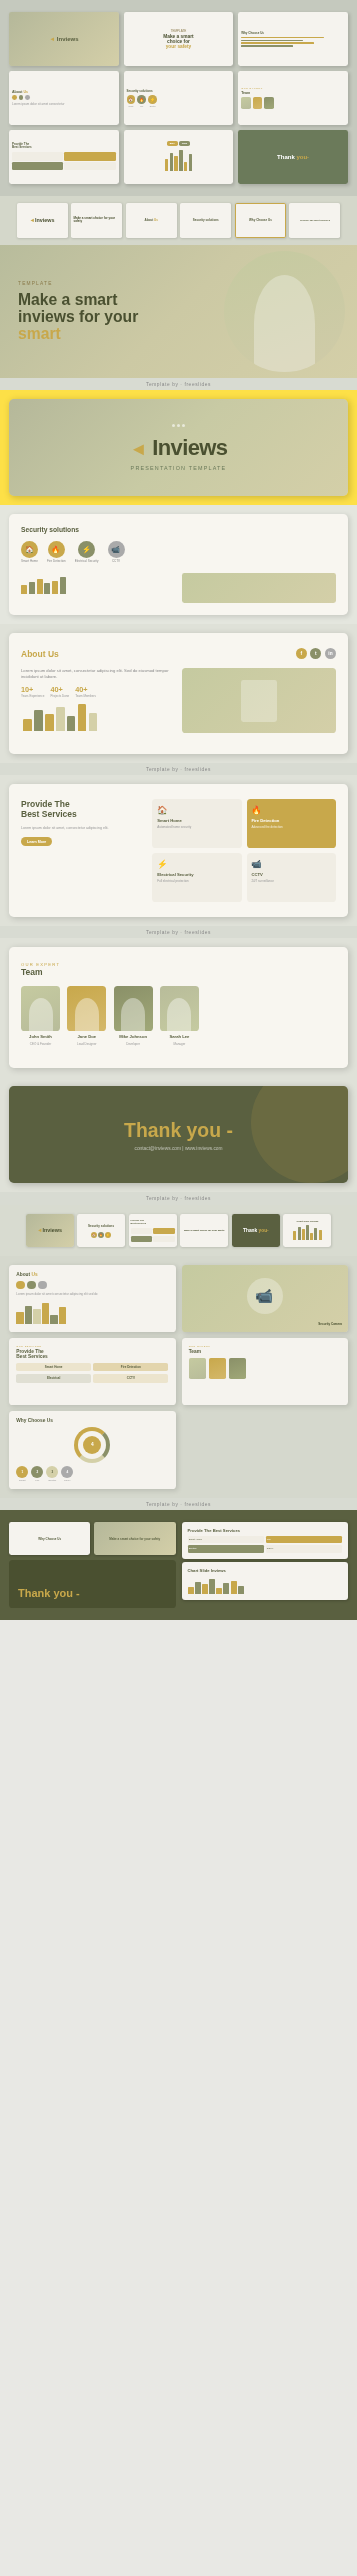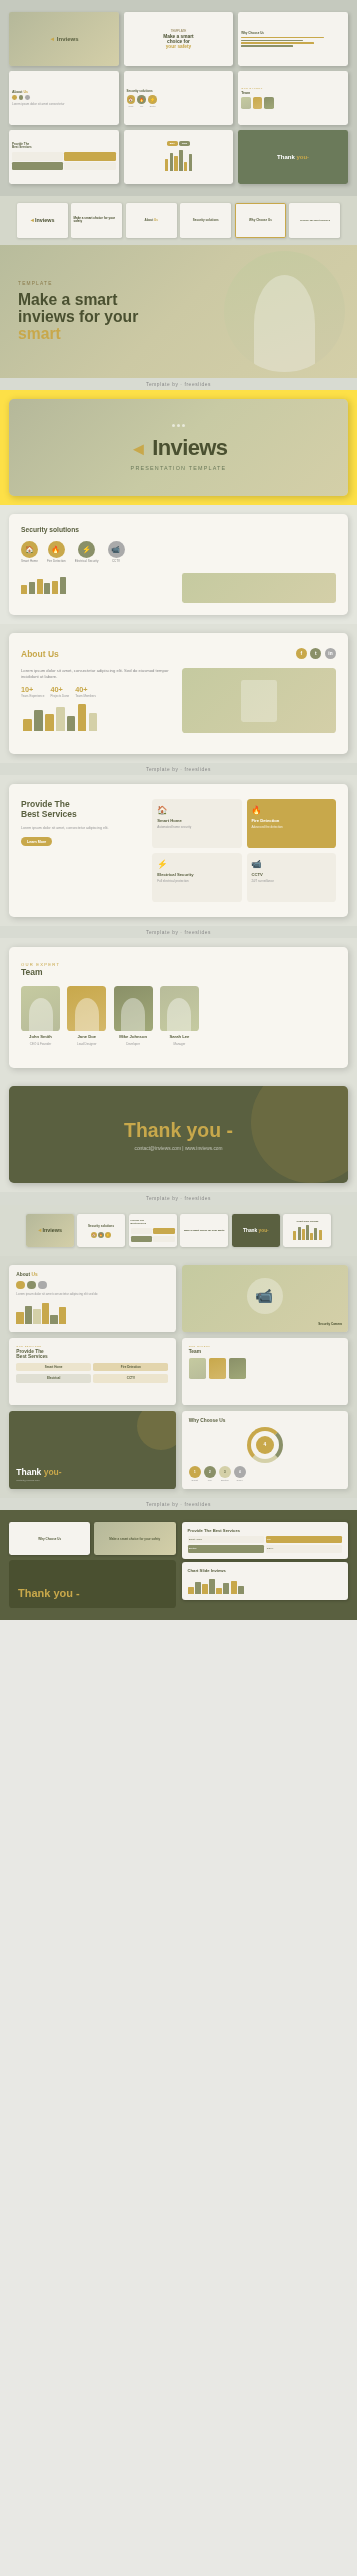--- a/index.html
+++ b/index.html
@@ -1182,25 +1182,20 @@
     <div class="bottom-slide">
       <div style="font-size:2.4px;color:#c8a84b;letter-spacing:0.6px;margin-bottom:1.2px;">OUR EXPERT</div>
       <div class="bs-title">Team</div>
       <div style="display:flex;gap:3px;margin-top:3px;">
         <div style="width:17px;height:21px;border-radius:1.8px;background:linear-gradient(160deg,#c5caa0,#b8bc9a);"></div>
         <div style="width:17px;height:21px;border-radius:1.8px;background:linear-gradient(160deg,#c8a84b,#d4b86a);"></div>
         <div style="width:17px;height:21px;border-radius:1.8px;background:linear-gradient(160deg,#8a9068,#a0a878);"></div>
       </div>
     </div>
 
-    <div class="bottom-slide dark" style="display:flex;flex-direction:column;justify-content:flex-end;position:relative;overflow:hidden;">
-      <div style="position:absolute;width:48px;height:48px;border-radius:50%;background:rgba(200,168,75,0.2);right:-9px;top:-9px;"></div>
-      <div style="font-size:8.5px;font-weight:800;color:white;z-index:2;">Thank <span style="color:#c8a84b;">you-</span></div>
-      <div style="font-size:2.4px;color:rgba(255,255,255,0.5);z-index:2;margin-top:1.8px;">contact@inviews.com</div>
-    </div>
 
     <div class="bottom-slide">
       <div class="bs-title">Why Choose Us</div>
       <div style="display:flex;justify-content:center;margin-top:3px;">
         <div style="width:36px;height:36px;border-radius:50%;border:4.8px solid #c8a84b;border-right-color:#8a9068;border-bottom-color:#d4d0a8;display:flex;align-items:center;justify-content:center;">
           <div style="width:18px;height:18px;border-radius:50%;background:#c8a84b;display:flex;align-items:center;justify-content:center;font-size:4.8px;color:white;font-weight:700;">4</div>
         </div>
       </div>
       <div class="bs-circles">
         <div class="bs-circle-item">

